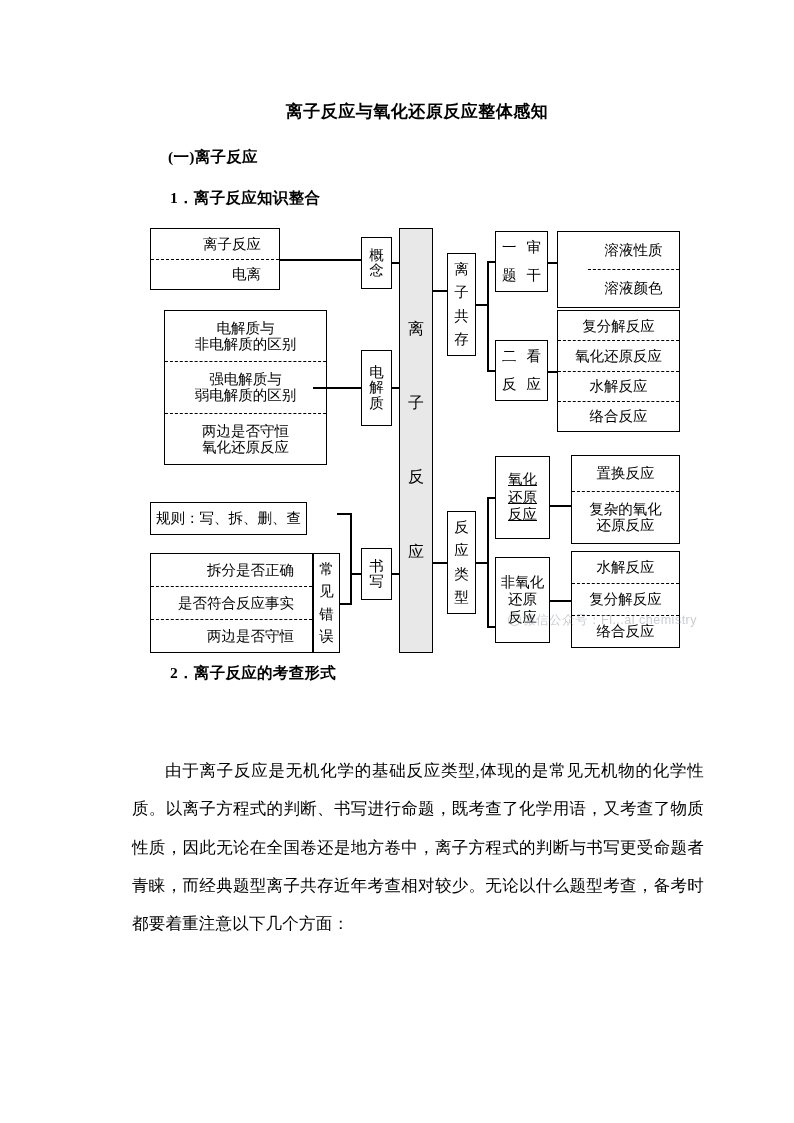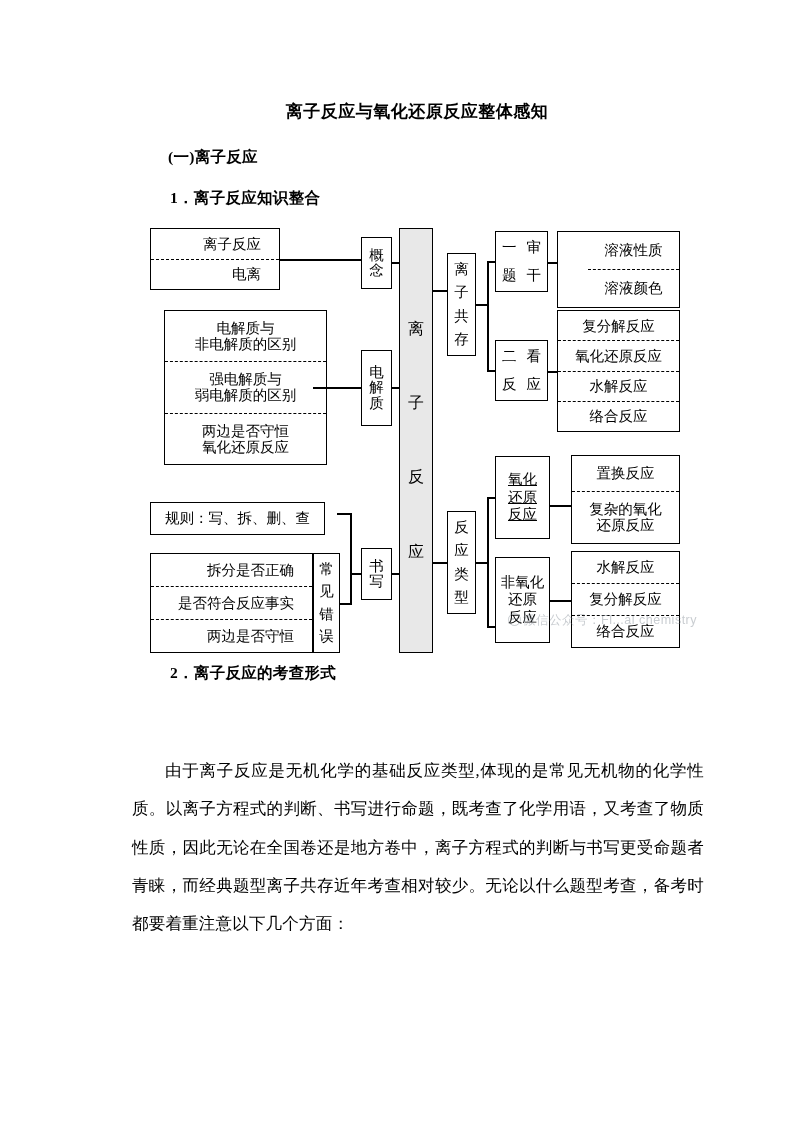--- a/index.html
+++ b/index.html
@@ -205,21 +205,21 @@
       <div class="vtext">
         <span>电</span>
         <span>解</span>
         <span>质</span>
       </div>
     </div>
 
     <div class="ln-h" style="left:293px; top:387px; width:48px;"></div>
     <div class="ln-h" style="left:372px; top:387px; width:7px;"></div>
 
-    <div class="node" style="left:130px; top:502px; width:175px; height:33px;">
+    <div class="node" style="left:130px; top:502px; width:157px; height:33px;">
       <div class="cell">
         <span class="ln">规则：写、拆、删、查</span>
       </div>
     </div>
 
     <div class="node" style="left:130px; top:553px; width:163px; height:100px;">
       <div class="cell right-ish">
         <span class="ln">拆分是否正确</span>
       </div>
       <div class="cell right-ish">

